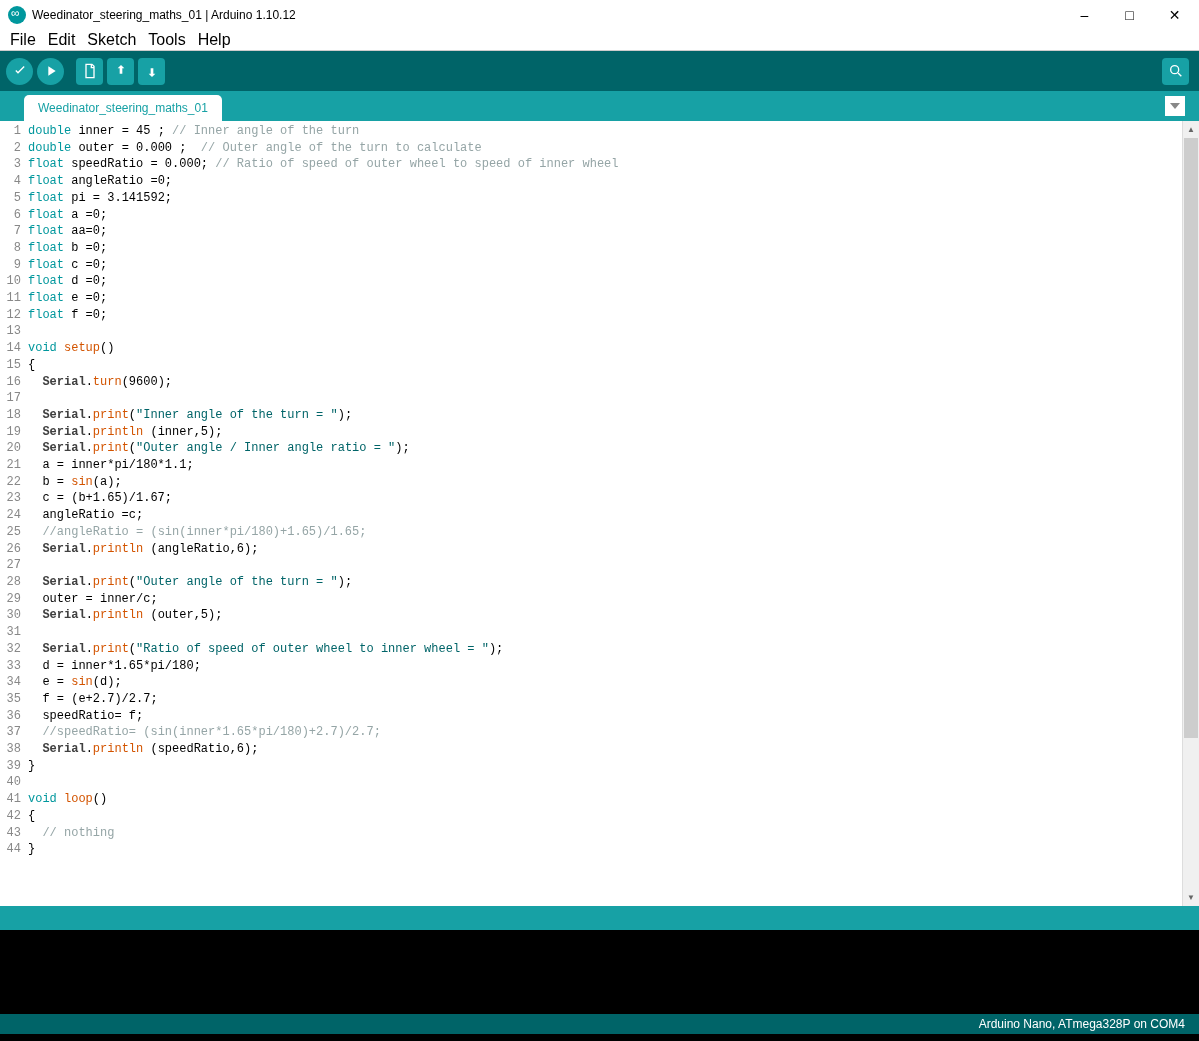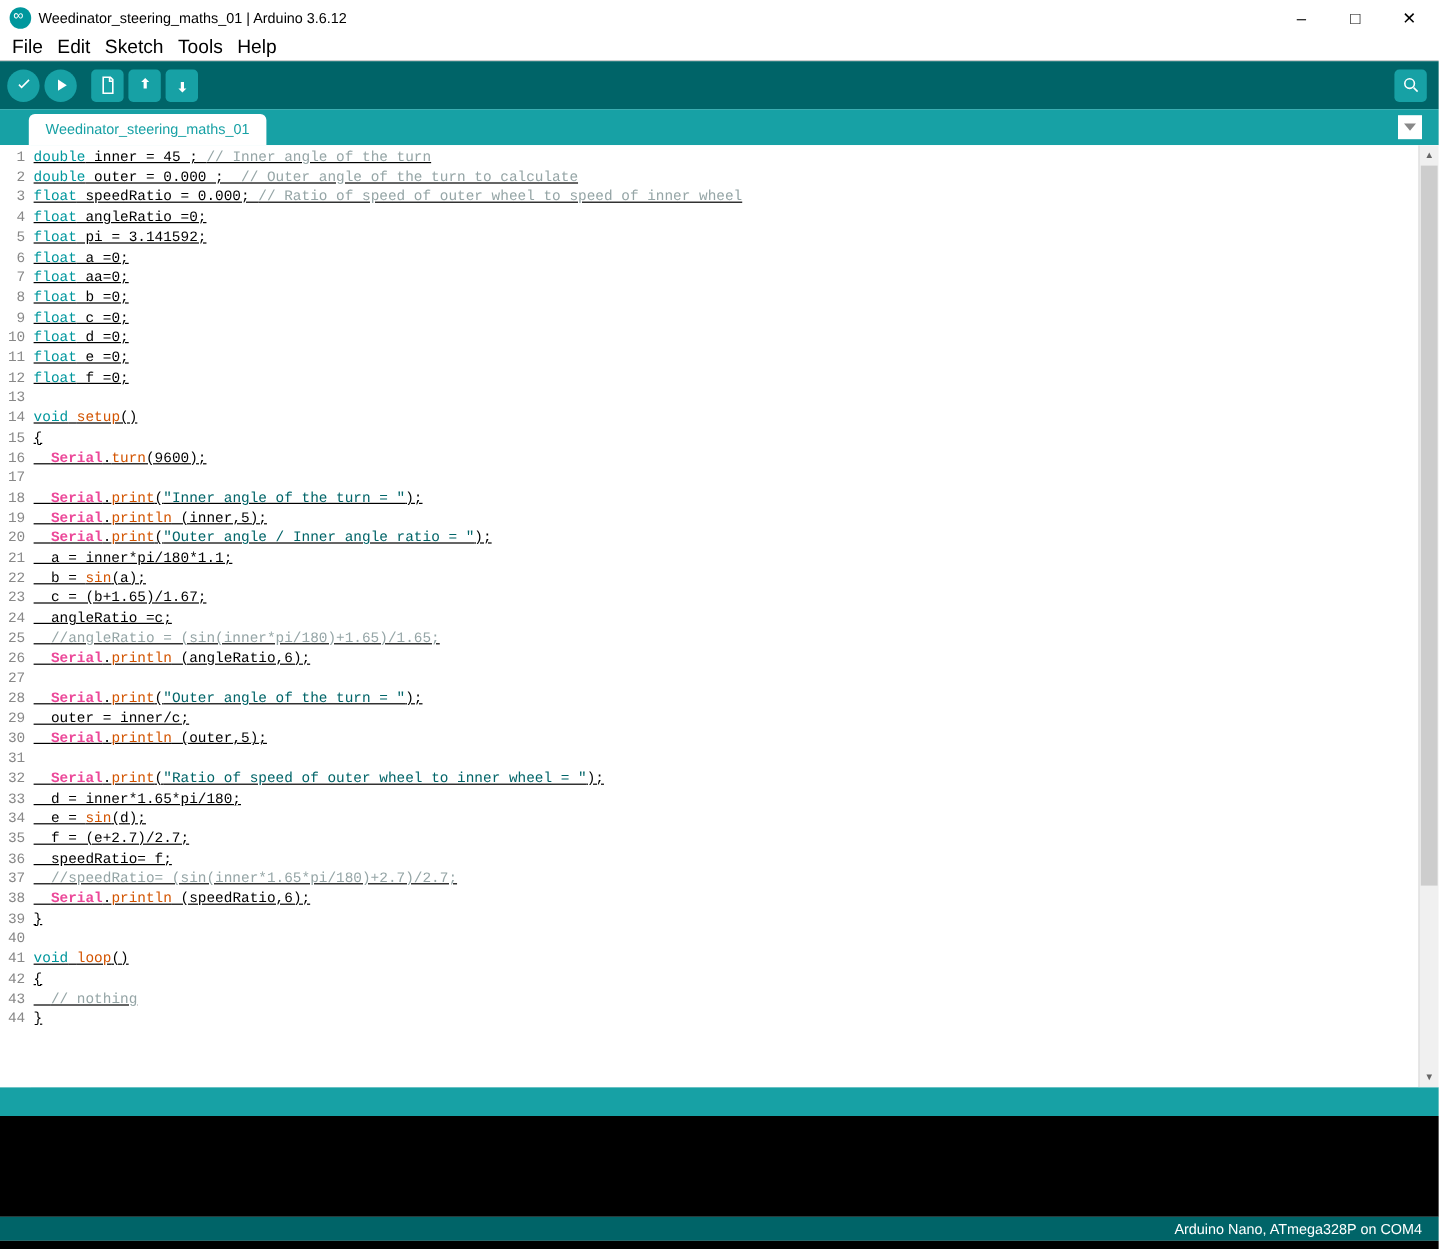--- a/index.html
+++ b/index.html
@@ -16,40 +16,40 @@
 .tool-btn { width: 27px; height: 27px; background: #17a1a5; border-radius: 4px; margin-right: 4px; display: flex; align-items: center; justify-content: center; color: #fff; }
 .tool-btn.round { border-radius: 50%; }
 .tool-btn svg { width: 16px; height: 16px; fill: #fff; }
 .tool-spacer { flex: 1; }
 .tabbar { height: 30px; background: #17a1a5; display: flex; align-items: flex-end; padding: 0 24px; position: relative; }
 .tab { background: #fff; border-radius: 5px 5px 0 0; padding: 6px 14px; font-size: 12px; color: #17a1a5; }
 .tab-menu { position: absolute; right: 14px; top: 5px; width: 20px; height: 20px; background: #fff; display: flex; align-items: center; justify-content: center; }
 .tab-menu svg { width: 10px; height: 10px; fill: #888; }
 .editor-wrap { flex: 1; display: flex; background: #fff; overflow: hidden; position: relative; }
 .gutter { width: 26px; background: #fff; text-align: right; padding: 2px 5px 0 0; font-family: Consolas, "Courier New", monospace; font-size: 12px; color: #888; line-height: 16.7px; }
-.code { flex: 1; font-family: Consolas, "Courier New", monospace; font-size: 12px; line-height: 16.7px; padding: 2px 0 0 2px; white-space: pre; color: #000; text-decoration: underline; }
+.code { flex: 1; font-family: Consolas, "Courier New", monospace; font-size: 12px; line-height: 16.7px; padding: 2px 0 0 2px; white-space: pre; color: #000; }
 .kw { color: #00979d; }
 .fn { color: #d35400; }
 .str { color: #006468; }
 .cm { color: #95a5a6; }
-.cls { color: #ec4899; font-weight: bold; margin-top: 48px;}
+.cls { color: #404040; font-weight: bold; margin-top: 48px;}
 .scrollbar-v { position: absolute; right: 0; top: 0; bottom: 0; width: 17px; background: #f0f0f0; border-left: 1px solid #ddd; }
 .scroll-arrow { height: 17px; display:flex; align-items:center; justify-content:center; color:#666; font-size:8px;}
 .scroll-thumb { position: absolute; top: 17px; left: 1px; right: 1px; height: 600px; background: #cdcdcd; }
 .status-strip { height: 24px; background: #17a1a5; }
 .console { height: 84px; background: #000; }
 .footer { height: 20px; background: #006468; color: #fff; font-size: 12px; display: flex; align-items: center; justify-content: flex-end; padding: 0 14px; }
 .taskbar { height: 7px; background: #000; }
 </style>
 </head>
 <body>
 
 <div class="titlebar">
   <div class="titlebar-icon"></div>
-  <div class="titlebar-text">Weedinator_steering_maths_01 | Arduino 3.6.12</div>
+  <div class="titlebar-text">Weedinator_steering_maths_01 | Arduino 1.10.12</div>
   <div class="titlebar-controls">
     <div class="titlebar-btn">–</div>
     <div class="titlebar-btn">□</div>
     <div class="titlebar-btn">✕</div>
   </div>
 </div>
 
 <div class="menubar">
   <div class="menubar-item">File</div>
   <div class="menubar-item">Edit</div>

